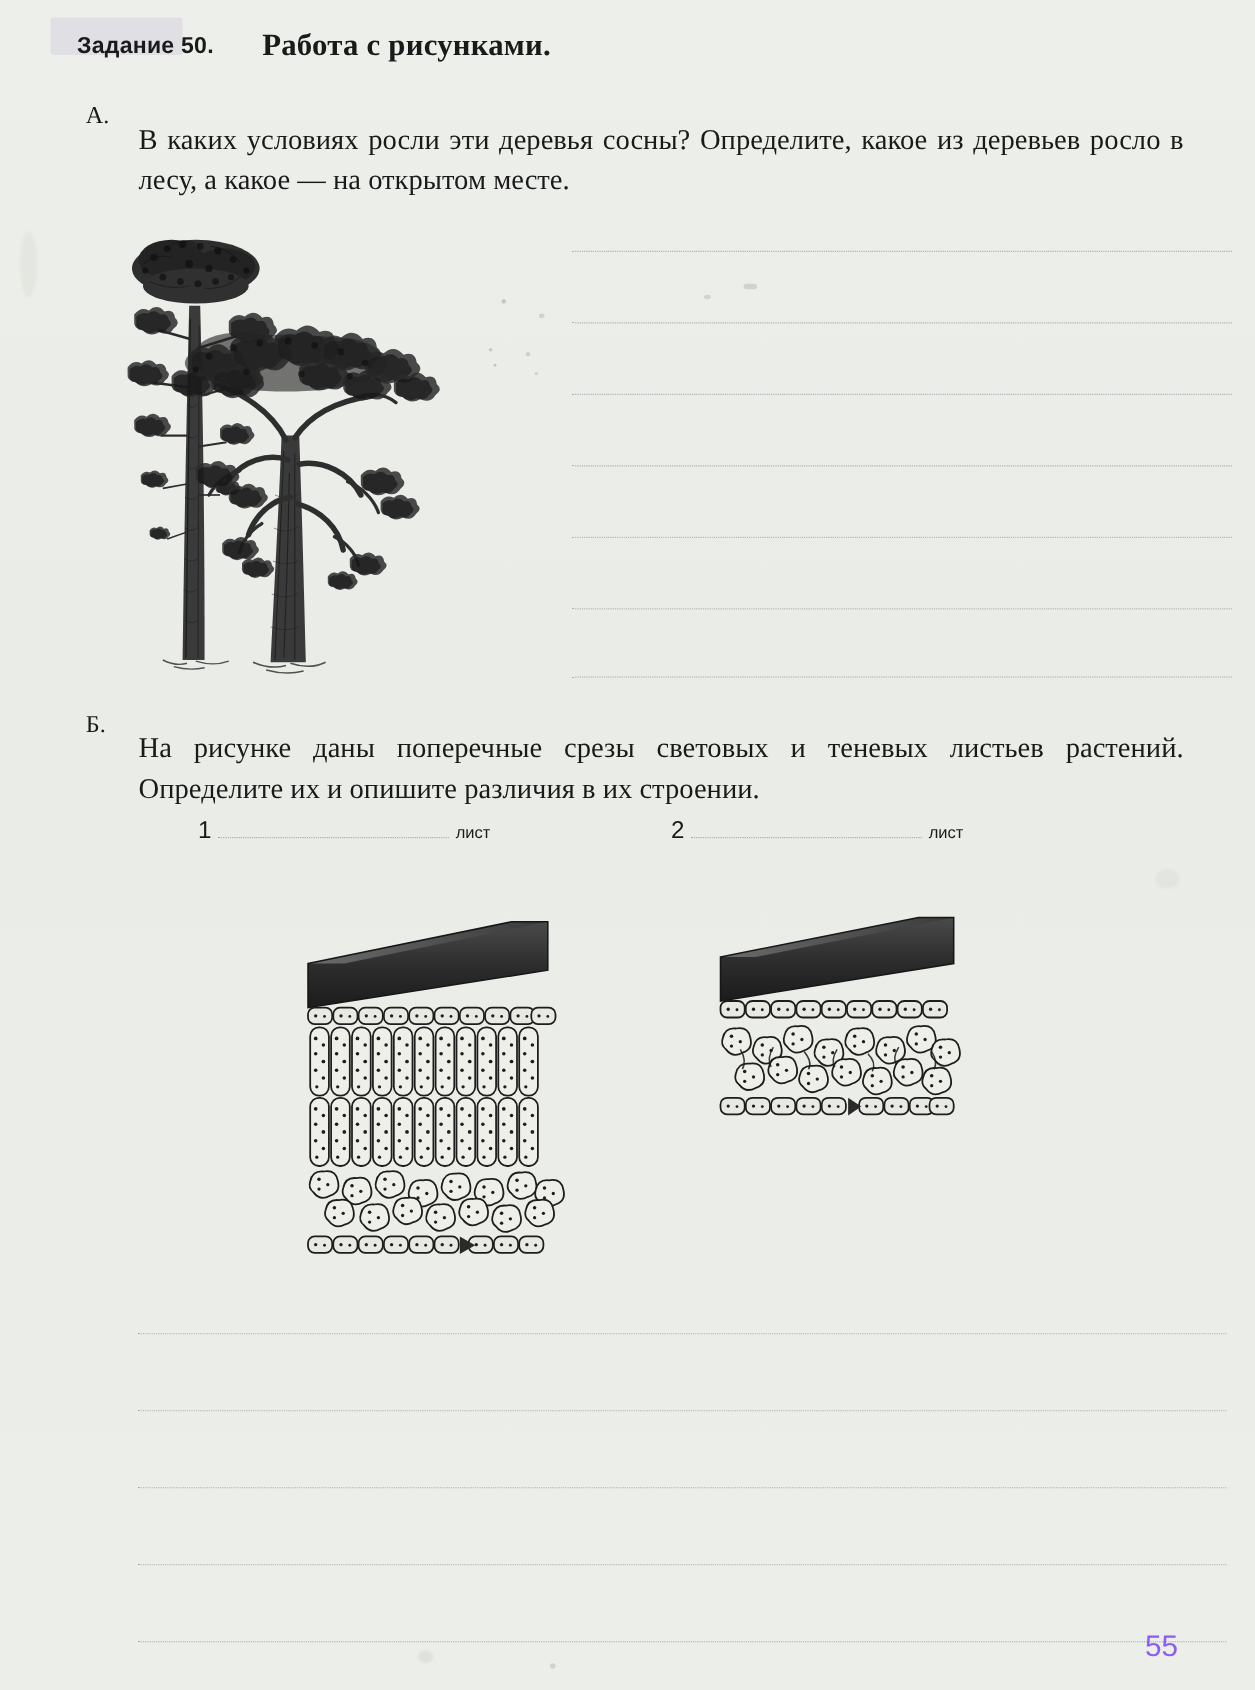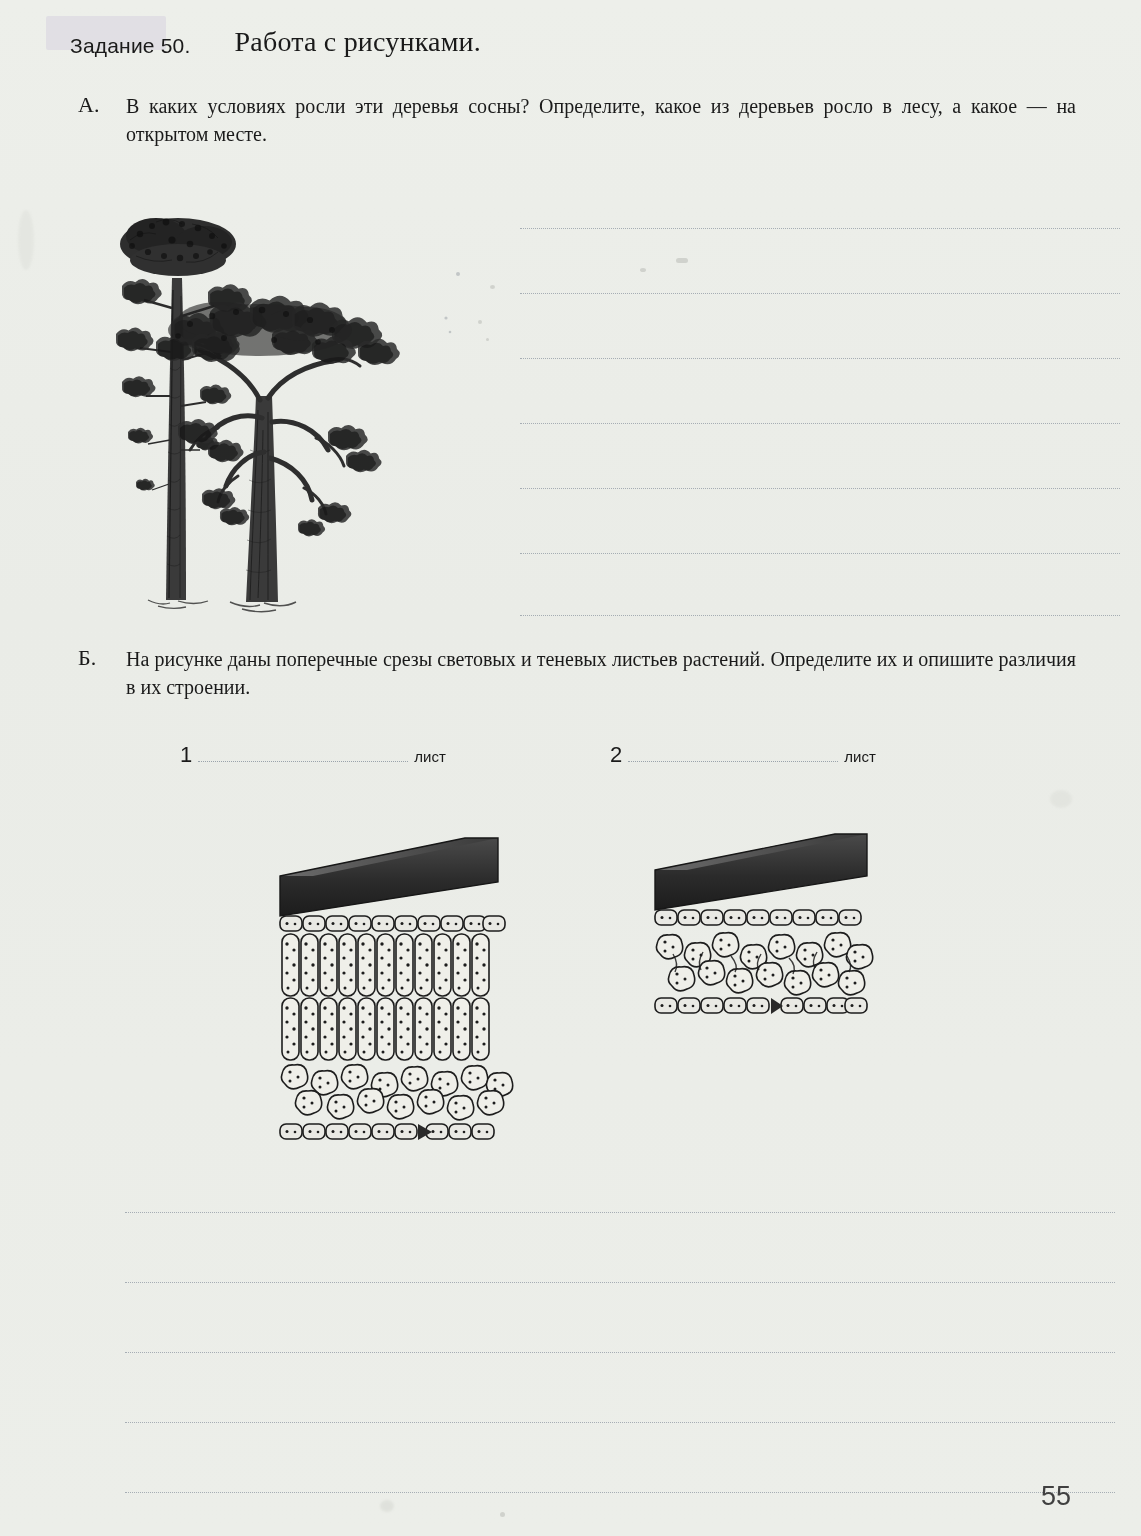--- a/index.html
+++ b/index.html
@@ -22,23 +22,23 @@
     background: linear-gradient(180deg, #edefea 0%, #eaece7 40%, #eceee9 100%);
     pointer-events: none;
   }
 
   
   .task-header {
     position: absolute;
     left: 70px;
     top: 26px;
     display: flex;
-    align-items: flex-end;
+    align-items: center;
     gap: 44px;
-    font-weight: normal;
+    font-weight: bold;
     font-size: 21px;
     letter-spacing: 0.2px;
   }
   .task-header .tnum { font-family: "Liberation Sans", sans-serif; font-size: 21px; }
   .task-header .ttitle { font-family: "Liberation Serif", serif; font-size: 28px; }
 
   .header-smudge {
     position: absolute;
     left: 46px;
     top: 16px;
@@ -55,24 +55,25 @@
     display: flex;
     align-items: flex-start;
   }
   .qlabel {
     font-size: 22px;
     width: 48px;
     flex: none;
     font-family: "Liberation Serif", serif;
   }
   .qtext {
-    font-size: 20px;
+    font-size: 26px;
     line-height: 1.42;
     text-align: justify;
     font-family: "Liberation Serif", serif;
+    margin-top: 17px;
   }
 
   #q-a { left: 78px; top: 92px; width: 1000px; }
   #q-a .qtext { width: 950px; }
 
   #q-b { left: 78px; top: 645px; width: 1000px; }
   #q-b .qtext { width: 950px; }
 
   
   .rule {
@@ -125,21 +126,21 @@
     height: 340px;
   }
 
   
   .page-num {
     position: absolute;
     right: 70px;
     bottom: 24px;
     font-family: "Liberation Sans", sans-serif;
     font-size: 27px;
-    color: #404040;
+    color: #8b5cf6;
   }
 
   
   .speck {
     position: absolute;
     background: #b9bcb6;
     border-radius: 50%;
     opacity: 0.55;
   }
   .smudge {

